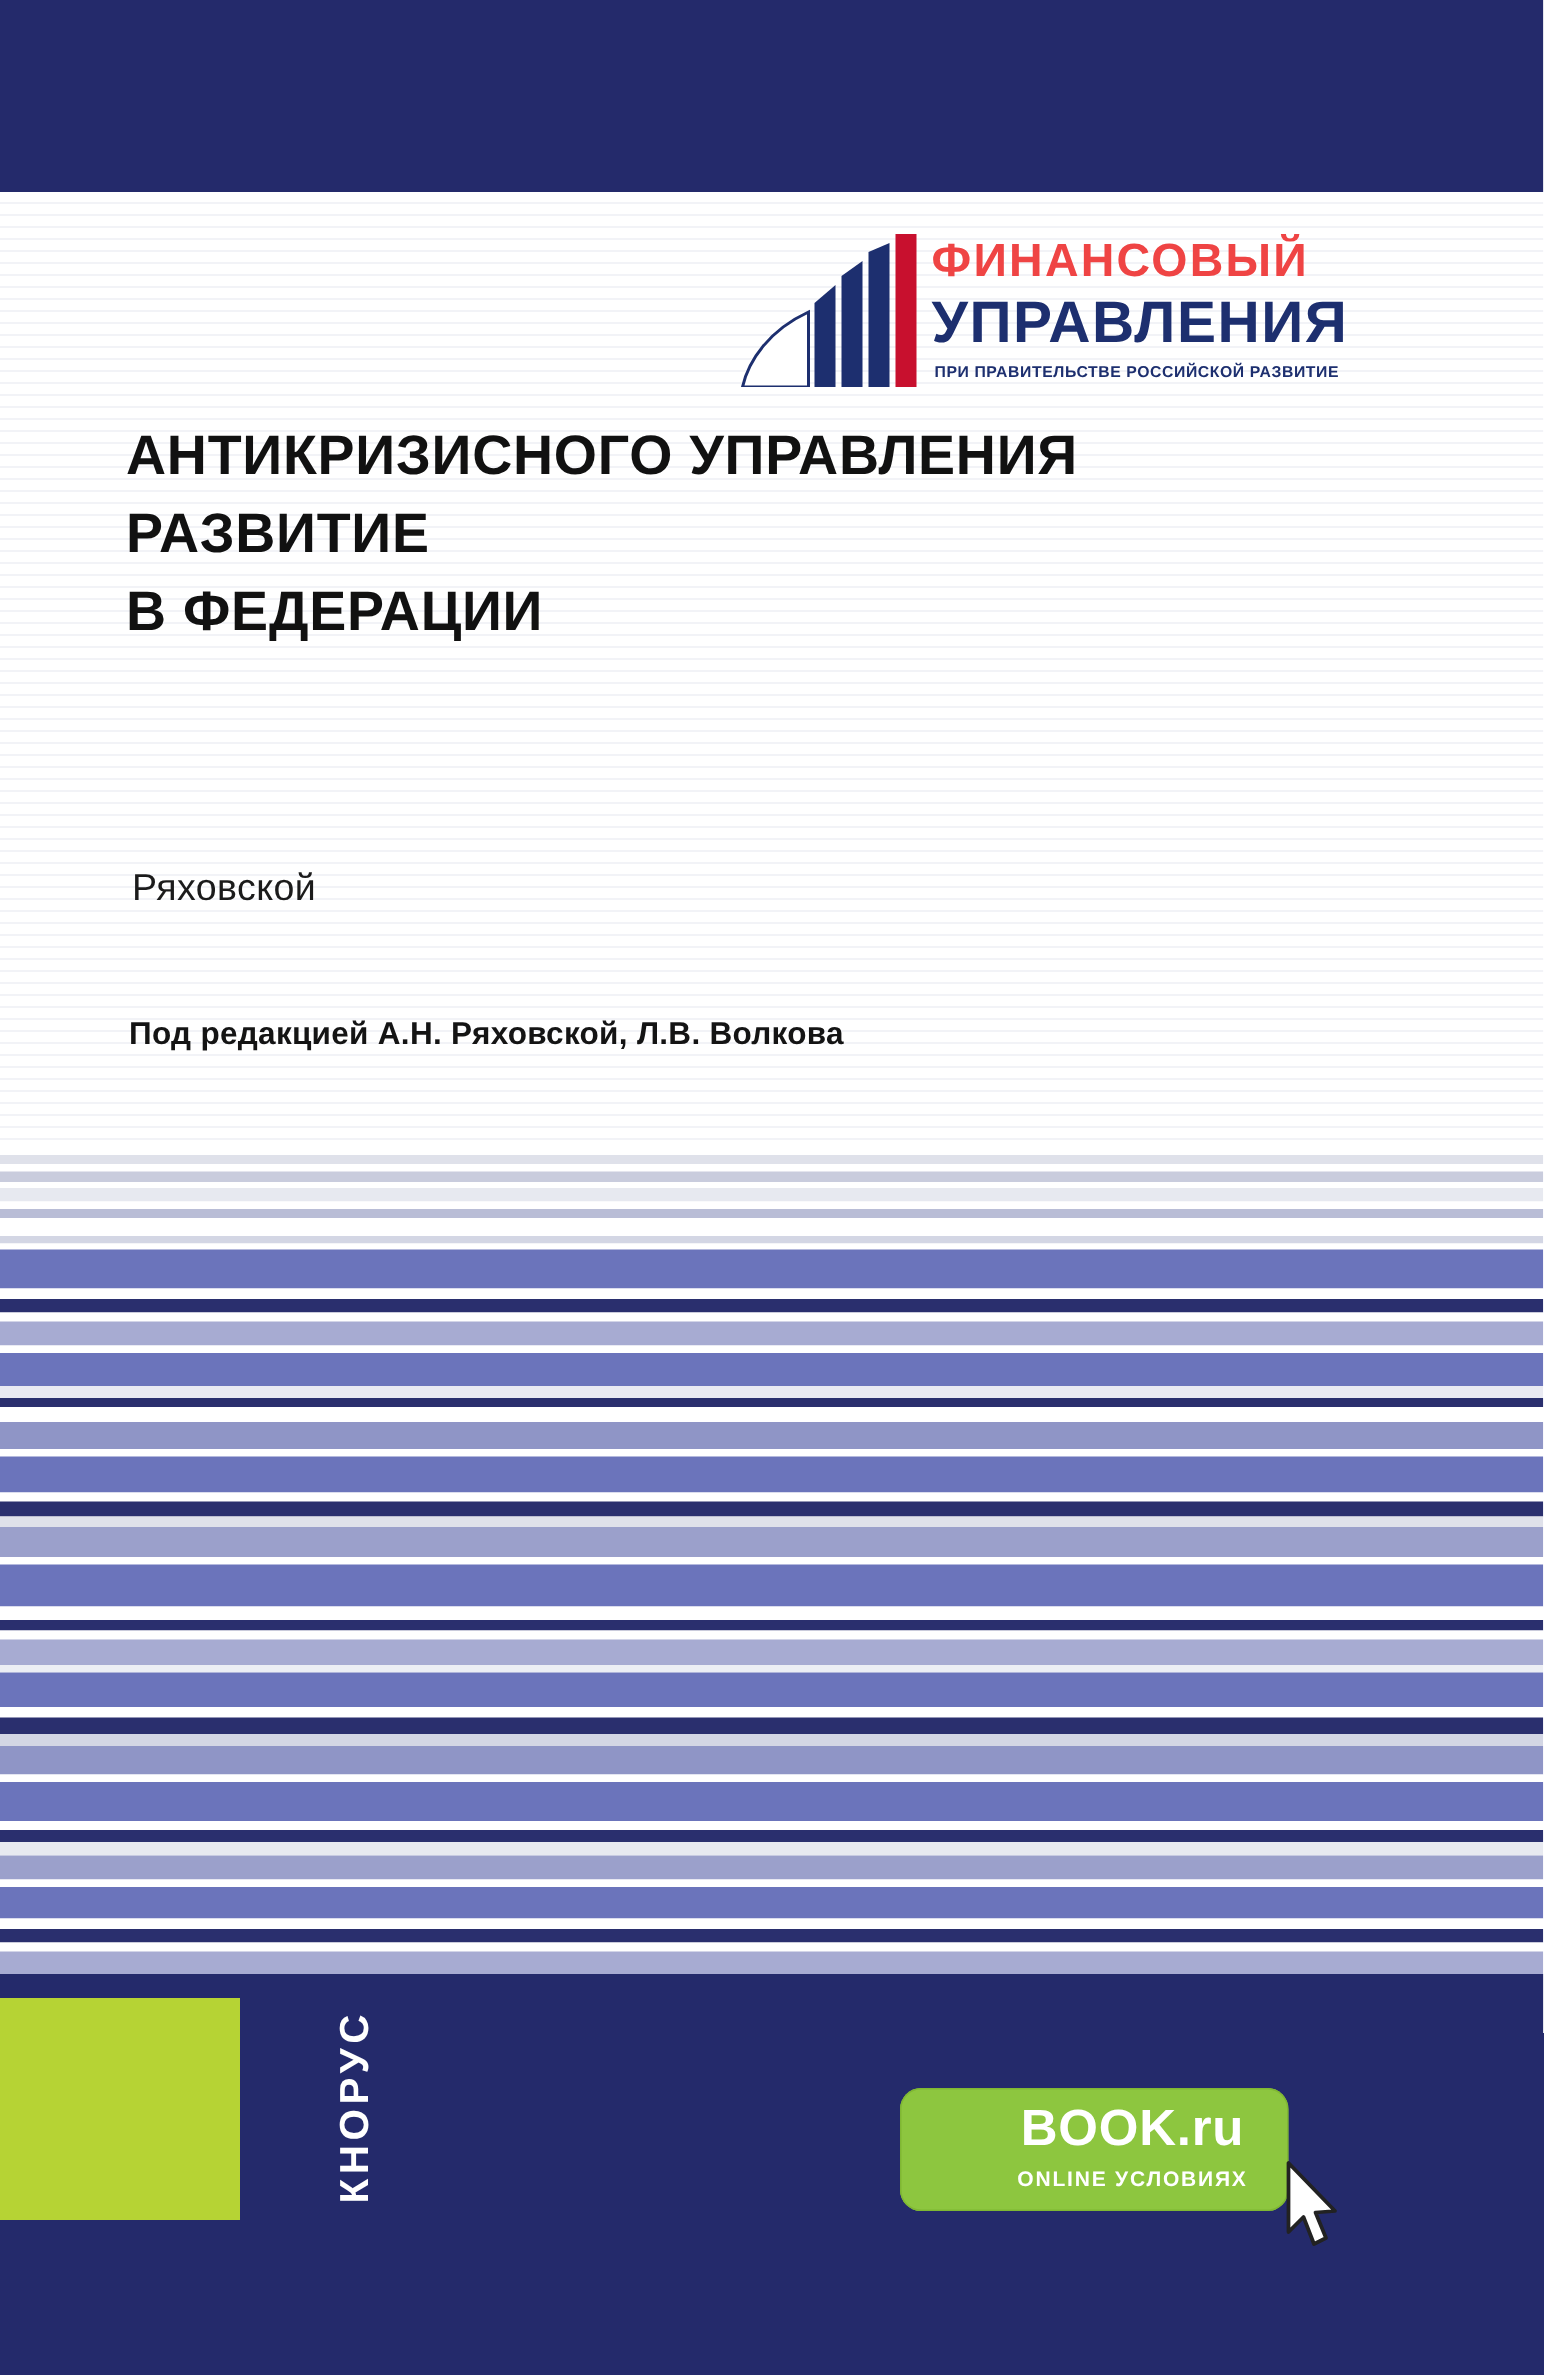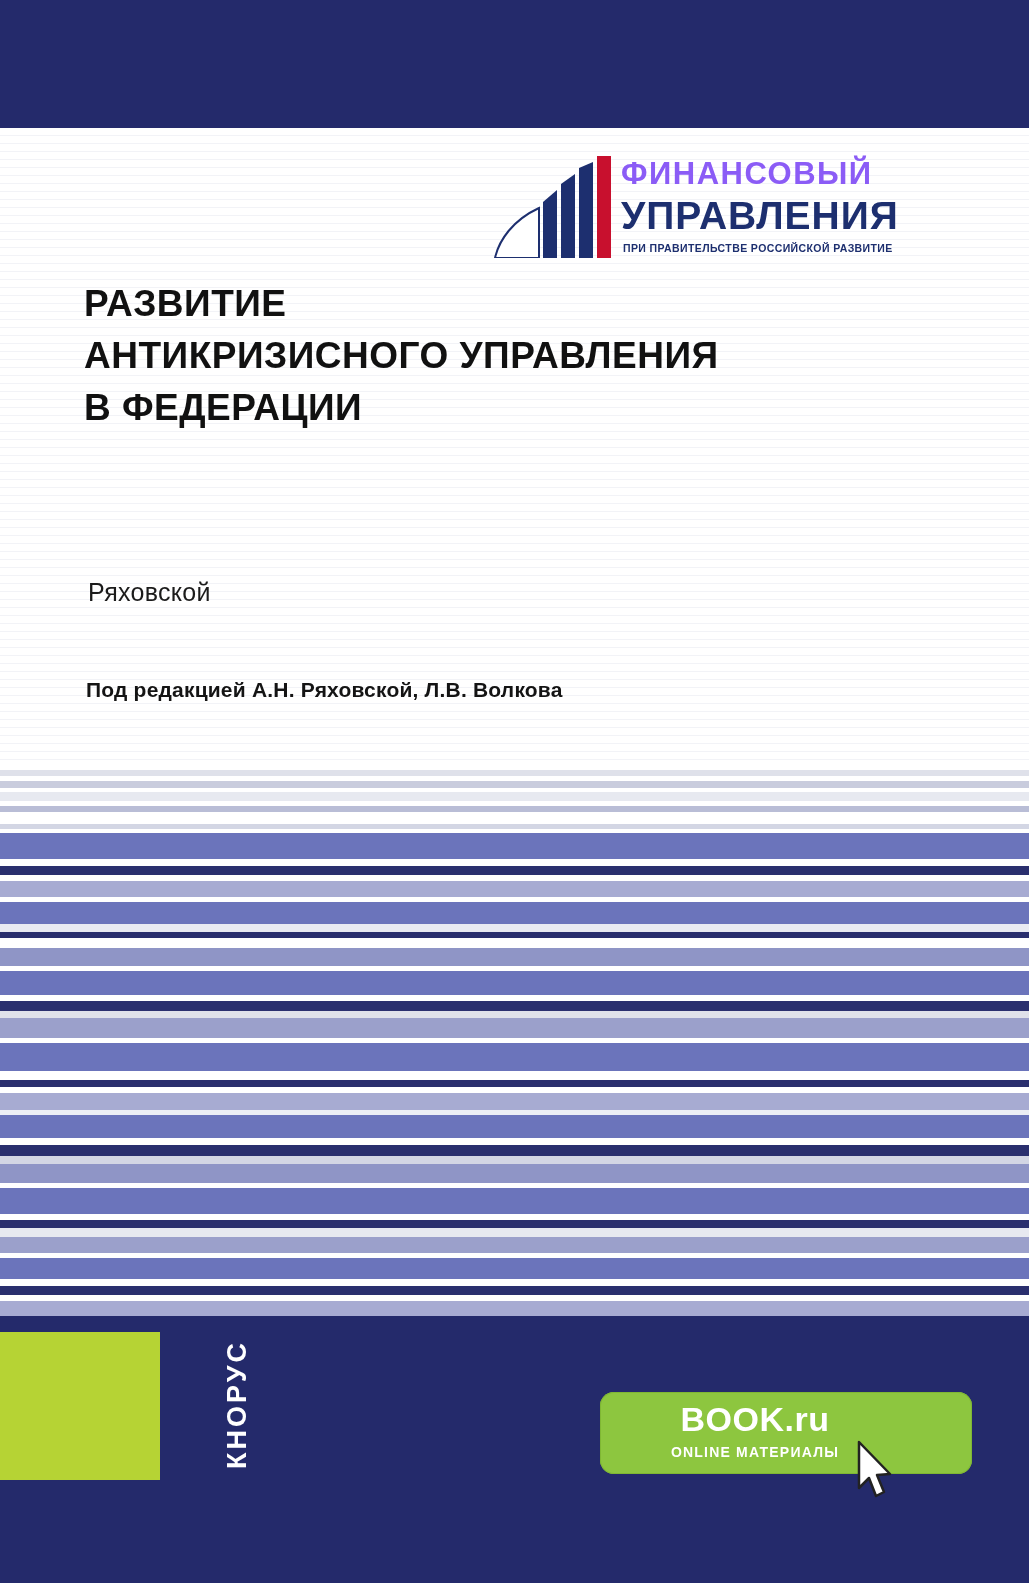--- a/index.html
+++ b/index.html
@@ -57,21 +57,21 @@
     width: 130px;
     height: 108px;
   }
   .logo-text-fin {
     position: absolute;
     left: 128px;
     top: 8px;
     font-size: 31px;
     font-weight: bold;
     letter-spacing: 1.5px;
-    color: #8b5cf6;
+    color: #ef4444;
     white-space: nowrap;
   }
   .logo-text-univ {
     position: absolute;
     left: 128px;
     top: 46px;
     font-size: 39px;
     font-weight: bold;
     letter-spacing: 1px;
     color: #1d2f6f;
@@ -171,21 +171,21 @@
     display: flex;
     align-items: center;
     justify-content: center;
   }
 
   
   .bookru-badge {
     position: absolute;
     left: 600px;
     top: 1392px;
-    width: 372px;
+    width: 259px;
     height: 82px;
     background: #8dc63f;
     border-radius: 14px;
     box-shadow: inset 0 0 0 1px #7fb733;
   }
   .bookru-title {
     position: absolute;
     left: 0; top: 8px;
     width: 310px;
     text-align: center;
@@ -229,22 +229,22 @@
       <path d="M64 36 L64 104 L50 104 L50 48 Z" fill="#1d2f6f"></path>
       <path d="M46 54 C 20 66, 6 86, 2 104 L 46 104 Z" fill="#ffffff" stroke="#1d2f6f" stroke-width="2"></path>
       <path d="M0 104 L130 104 L130 108 L0 108 Z" fill="#ffffff"></path>
     </svg>
     <div class="logo-text-fin">ФИНАНСОВЫЙ</div>
     <div class="logo-text-univ">УПРАВЛЕНИЯ</div>
     <div class="logo-text-gov">ПРИ ПРАВИТЕЛЬСТВЕ РОССИЙСКОЙ РАЗВИТИЕ</div>
   </div>
 
   <div class="title-block">
+    <div class="title-line">АНТИКРИЗИСНОГО УПРАВЛЕНИЯ</div>
     <div class="title-line">РАЗВИТИЕ</div>
-    <div class="title-line">АНТИКРИЗИСНОГО УПРАВЛЕНИЯ</div>
     <div class="title-line">В ФЕДЕРАЦИИ</div>
   </div>
 
   <div class="subtitle">Ряховской</div>
   <div class="editors">Под редакцией  А.Н. Ряховской, Л.В. Волкова</div>
 
   <div class="stripes">
       <div class="stripe" style="top: 0px; height: 10px; background: rgb(255, 255, 255);"></div>
       <div class="stripe" style="top: 10px; height: 6px; background: rgb(223, 225, 234);"></div>
       <div class="stripe" style="top: 16px; height: 5px; background: rgb(255, 255, 255);"></div>
@@ -298,20 +298,20 @@
       <div class="stripe" style="top: 535px; height: 6px; background: rgb(255, 255, 255);"></div>
       <div class="stripe" style="top: 541px; height: 15px; background: rgb(167, 171, 210);"></div>
     </div>
 
   <div class="bottom-band"></div>
   <div class="publisher-box"></div>
   <div class="publisher-name">КНОРУС</div>
 
   <div class="bookru-badge">
     <div class="bookru-title">BOOK.ru</div>
-    <div class="bookru-sub">ONLINE МАТЕРИАЛЫ</div>
+    <div class="bookru-sub">ONLINE УСЛОВИЯХ</div>
   </div>
 
   <svg class="cursor" viewBox="0 0 40 62">
     <path d="M4 2 L4 48 L14 38 L21 56 L29 52 L22 35 L35 34 Z" fill="#ffffff" stroke="#222222" stroke-width="2.5" stroke-linejoin="round"></path>
   </svg>
 
 </div>
 
 </body></html>

